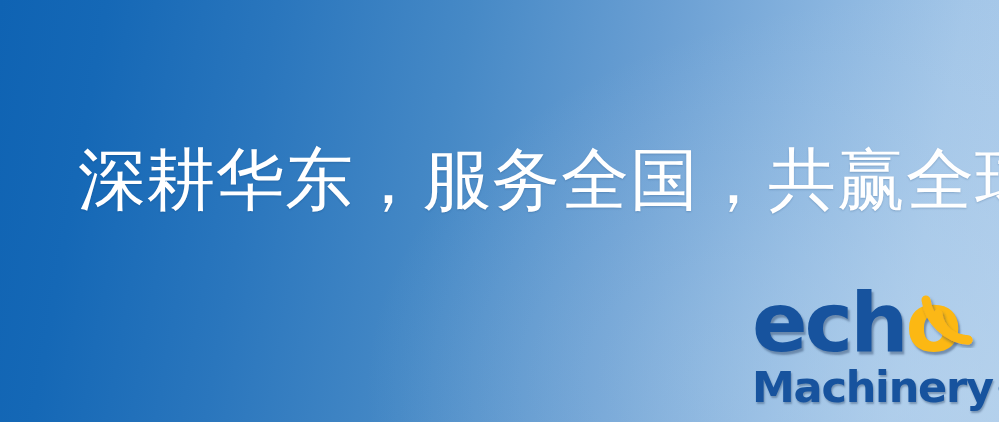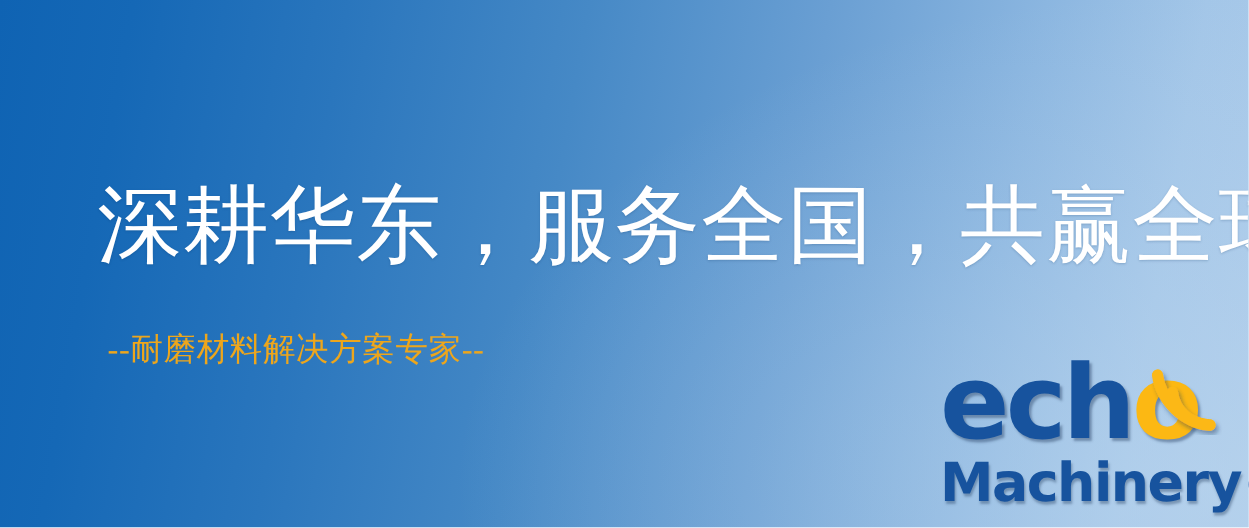--- a/index.html
+++ b/index.html
@@ -128,21 +128,20 @@
     margin-left: 3px;
   }
 </style>
 </head>
 <body>
 
 <div id="banner">
 
   <div class="headline">深耕华东，服务全国，共赢全球</div>
 
-  <div class="subtitle">--耐磨材料解决方案专家--</div>
 
   <div id="logo">
 
     <div class="logo-word">
       <div class="echo-text"><span>ech</span><span class="echo-o">o</span></div>
 
       <svg class="signal-arcs" viewBox="0 0 62 58">
         <g fill="none" stroke="#fcb813" stroke-linecap="round" filter="url(#arcshadow)">
           <path d="M 10 50 A 30 30 0 0 1 36 20" stroke-width="9" transform="rotate(-90 31 29)"></path>
           <path d="M 10 50 A 47 47 0 0 1 50 8" stroke-width="9" transform="rotate(-90 31 29)"></path>

